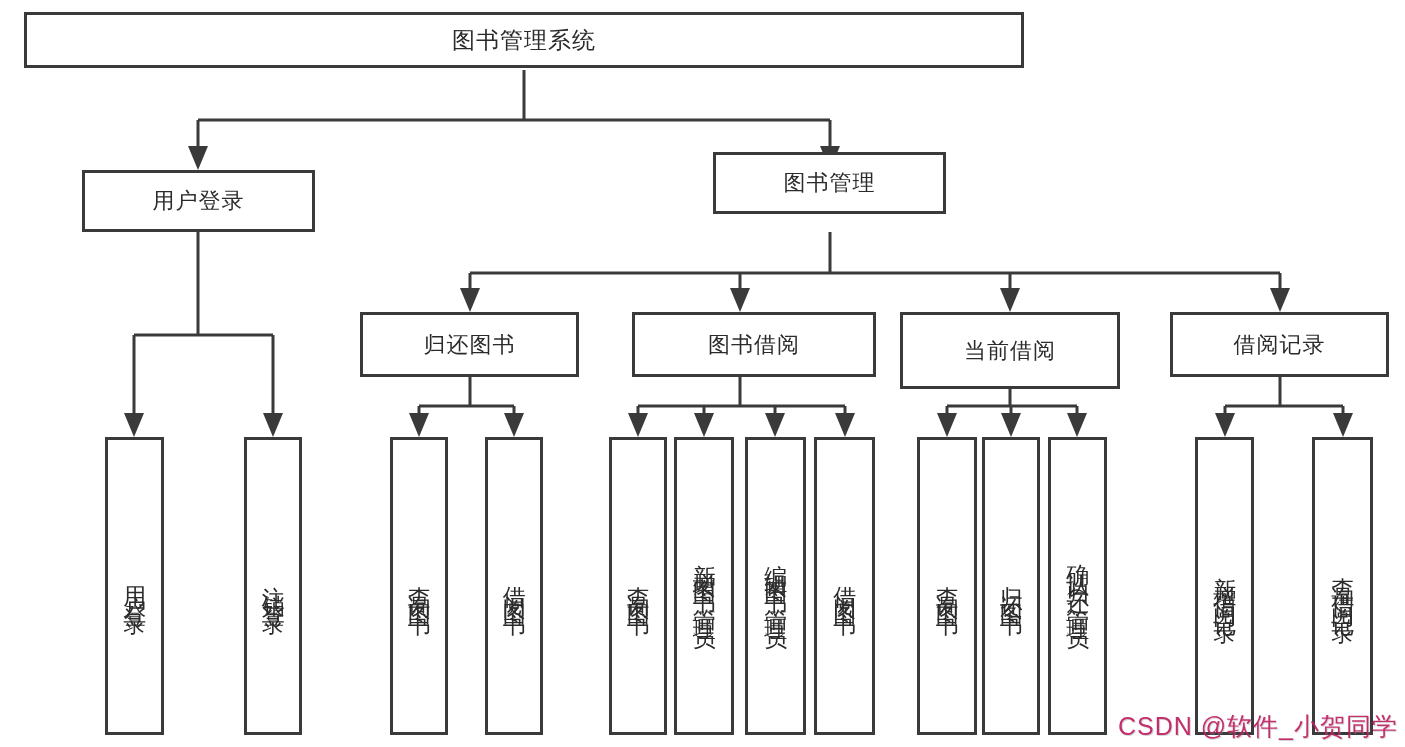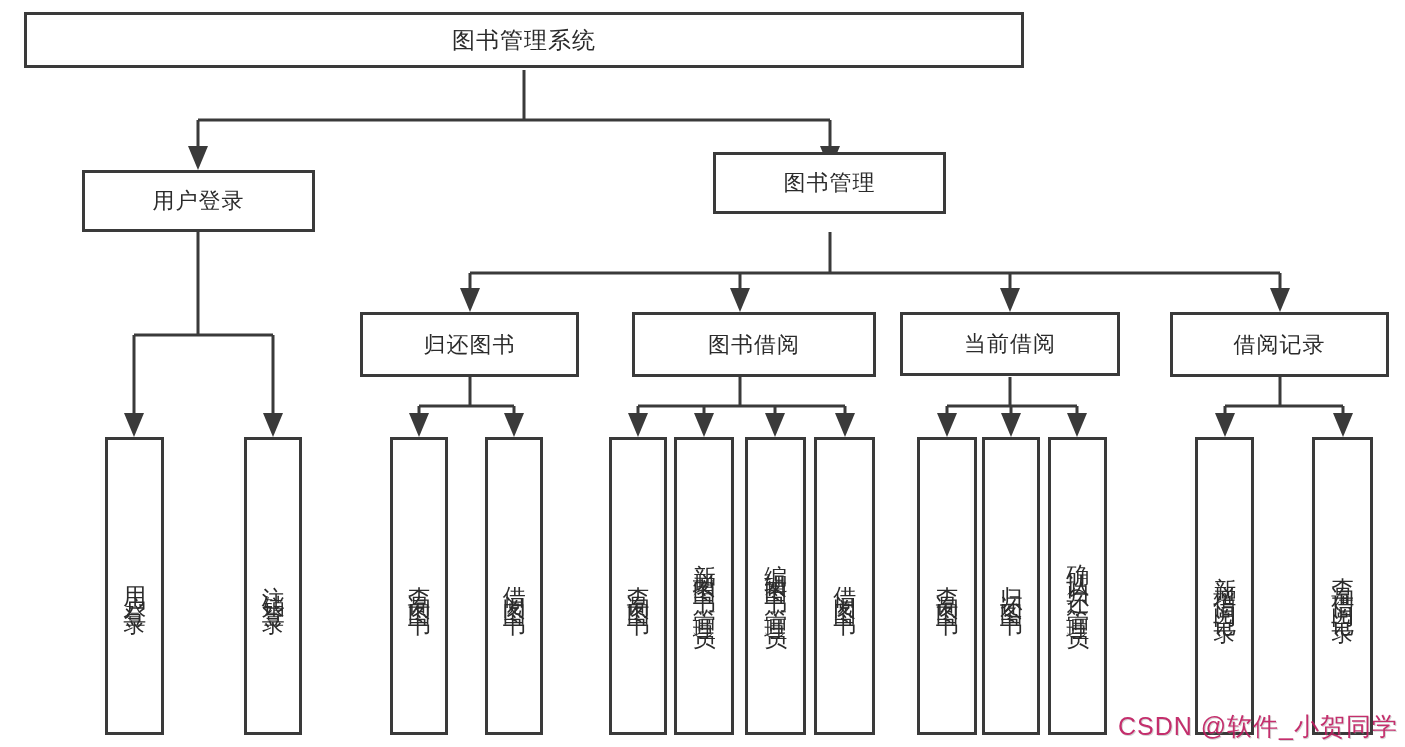--- a/index.html
+++ b/index.html
@@ -106,21 +106,21 @@
   <div class="node h" style="left:713px;top:152px;width:233px;height:62px">
     <span>图书管理</span>
   </div>
 
   <div class="node h" style="left:360px;top:312px;width:219px;height:65px">
     <span>归还图书</span>
   </div>
   <div class="node h" style="left:632px;top:312px;width:244px;height:65px">
     <span>图书借阅</span>
   </div>
-  <div class="node h" style="left:900px;top:312px;width:220px;height:64px">
+  <div class="node h" style="left:900px;top:312px;width:220px;height:77px">
     <span>当前借阅</span>
   </div>
   <div class="node h" style="left:1170px;top:312px;width:219px;height:65px">
     <span>借阅记录</span>
   </div>
 
   <div class="node v" style="left:105px;top:437px;width:59px;height:298px">
     <span>用户登录</span>
   </div>
   <div class="node v" style="left:244px;top:437px;width:58px;height:298px">

